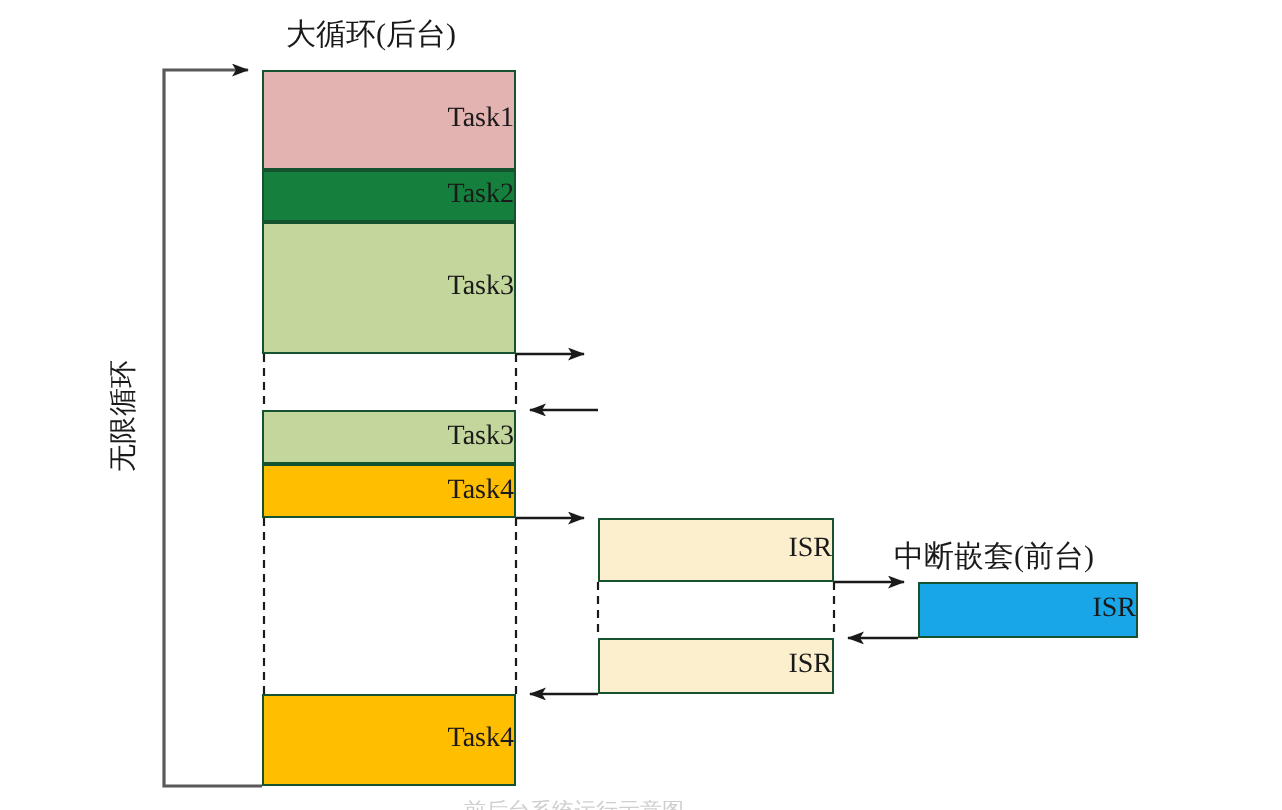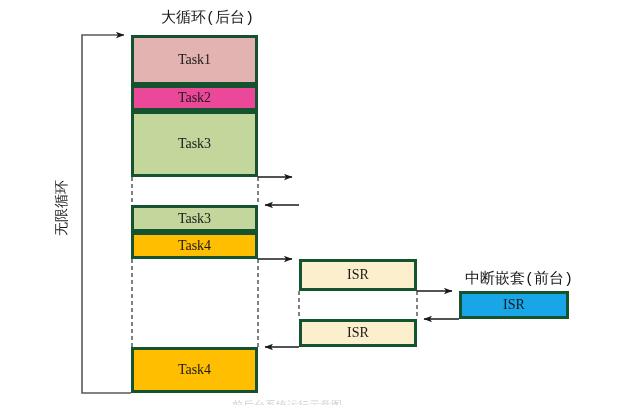--- a/index.html
+++ b/index.html
@@ -14,43 +14,42 @@
   #canvas {
     position: relative;
     width: 641px;
     height: 405px;
     background: #ffffff;
     overflow: hidden;
   }
   .blk {
     position: absolute;
     box-sizing: border-box;
-    border: 3px solid #14532d;
+    border: 1px solid #14532d;
     display: flex;
     align-items: center;
-    justify-content: center;
+    justify-content: flex-end;
     font-size: 14px;
     color: #1a1a1a;
     line-height: 1;
     white-space: nowrap;
   }
   .blk-label {
     display: block;
     pointer-events: none;
   }
   .caption {
     position: absolute;
     font-size: 15px;
     color: #1a1a1a;
     white-space: nowrap;
     font-family: "Liberation Sans", "DejaVu Sans", sans-serif;
   }
   .cjk {
-    font-family: Liberation Mono, monospace;
-    margin-left: 18px;
+    font-family: Liberation Serif, serif;
   }
   .vlabel {
     position: absolute;
     font-size: 14px;
     color: #1a1a1a;
     white-space: nowrap;
     transform-origin: 50% 50%;
     transform: rotate(-90deg);
     font-family: "DejaVu Sans", "Liberation Sans", sans-serif;
   }
@@ -80,21 +79,21 @@
   <div class="caption cjk" style="left:143px; top:8px;">大循环(后台)</div>
 
   <div class="caption cjk" style="left:447px; top:269px;">中断嵌套(前台)</div>
 
   <div class="vlabel cjk" style="left:62px; top:207px; width:60px; text-align:center; margin-left:-30px; margin-top:-8px;">无限循环</div>
 
   <div class="blk" style="left:131px; top:35px; width:127px; height:50px; background:#e2b3b0;">
     <span class="blk-label">Task1</span>
   </div>
 
-  <div class="blk" style="left:131px; top:85px; width:127px; height:26px; background:#ec4899;">
+  <div class="blk" style="left:131px; top:85px; width:127px; height:26px; background:#15803d;">
     <span class="blk-label">Task2</span>
   </div>
 
   <div class="blk" style="left:131px; top:111px; width:127px; height:66px; background:#c3d69b;">
     <span class="blk-label">Task3</span>
   </div>
 
   <div class="blk" style="left:131px; top:205px; width:127px; height:27px; background:#c3d69b;">
     <span class="blk-label">Task3</span>
   </div>

